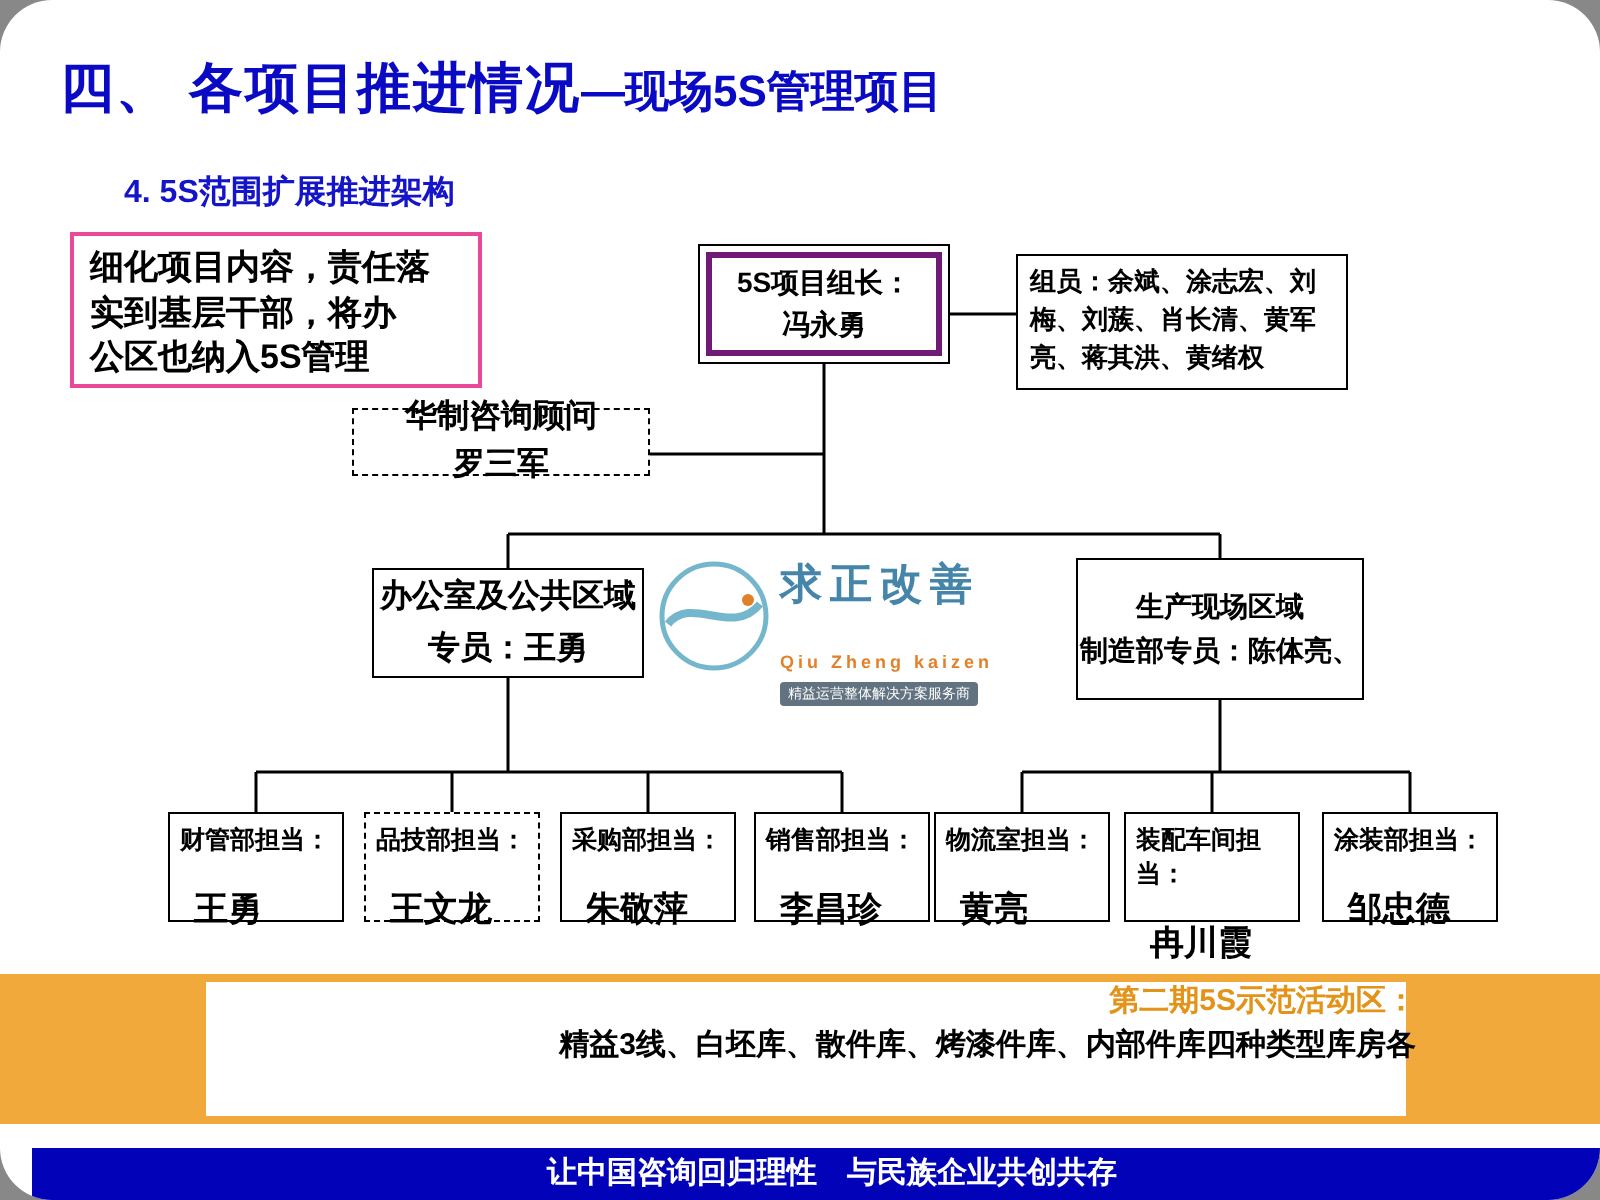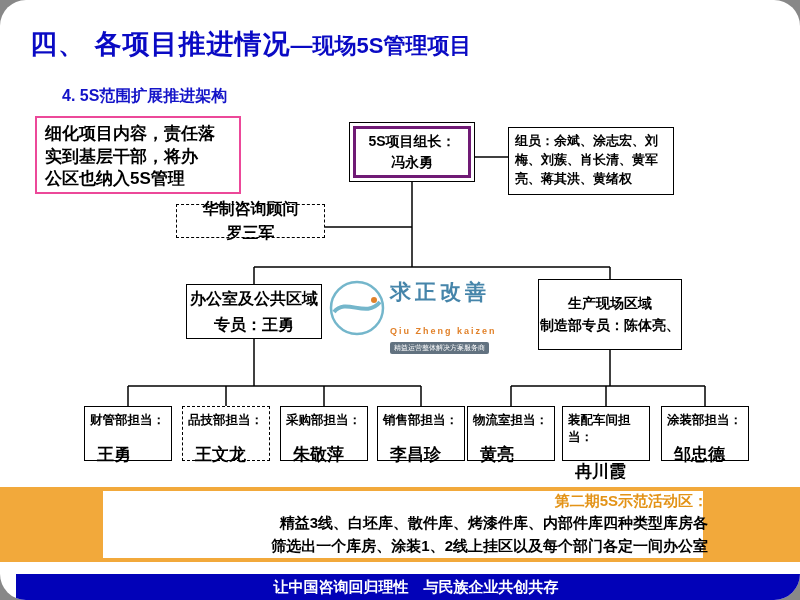--- a/index.html
+++ b/index.html
@@ -164,19 +164,18 @@
   <div class="box dept-box" style="left:661px">
     <div>涂装部担当：</div>
     <div class="name">邹忠德</div>
   </div>
 
   <div class="abs banner">
     <div class="banner-white"></div>
     <div class="banner-content">
       <div class="banner-title">第二期5S示范活动区：</div>
       <div class="banner-line">精益3线、白坯库、散件库、烤漆件库、内部件库四种类型库房各</div>
-      <div class="banner-line">筛选出一个库房、涂装1、2线上挂区以及每个部门各定一间办公室</div>
     </div>
   </div>
 
   <div class="abs footer-bar">让中国咨询回归理性　与民族企业共创共存</div>
 
 </div>
 
 </body></html>

